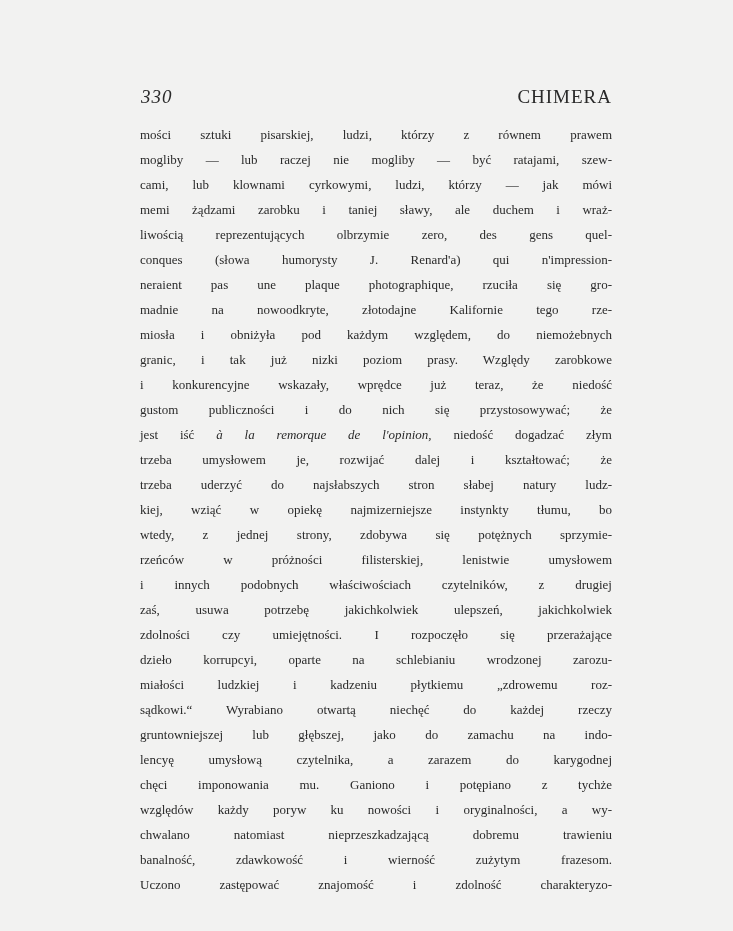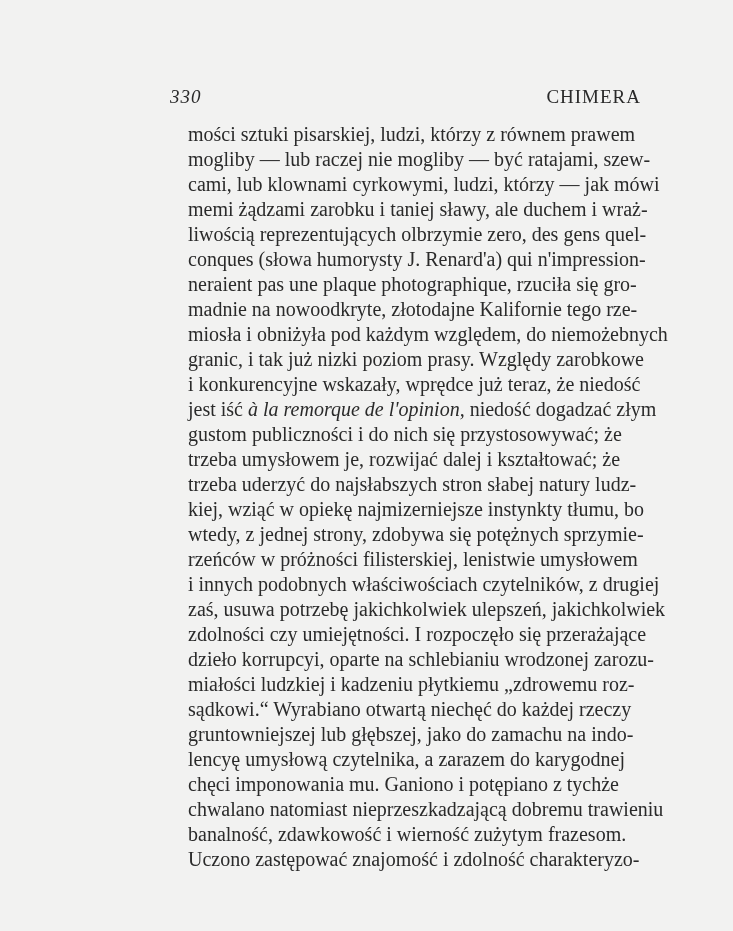--- a/index.html
+++ b/index.html
@@ -9,47 +9,45 @@
     position: relative;
     overflow: hidden;
     font-family: "Liberation Serif", "DejaVu Serif", serif;
     color: #2a2a2a;
   }
   .page-header {
     position: absolute;
     left: 141px; top: 86px;
     width: 471px;
     height: 30px;
-    margin-left: 29px;
   }
   .page-number {
     position: absolute; left: 0; top: 0;
     font-style: italic;
     font-size: 19px;
     letter-spacing: 1px;
   }
   .running-title {
     position: absolute; right: 0; top: 0;
     font-size: 19px;
     letter-spacing: 1px;
   }
   .body-text {
     position: absolute;
     left: 140px; top: 122px;
     width: 472px;
   }
   .line {
     display: block;
-    font-size: 20px;
+    font-size: 13px;
     line-height: 25px;
     height: 25px;
     white-space: nowrap;
     text-align: justify;
     text-align-last: justify;
-    margin-left: 48px;
   }
   .it { font-style: italic; }
 </style>
 </head>
 <body>
 
 <div class="page-header">
   <span class="page-number">330</span>
   <span class="running-title">CHIMERA</span>
 </div>
@@ -59,33 +57,34 @@
   <span class="line">mogliby — lub raczej nie mogliby — być ratajami, szew-</span>
   <span class="line">cami, lub klownami cyrkowymi, ludzi, którzy — jak mówi</span>
   <span class="line">memi żądzami zarobku i taniej sławy, ale duchem i wraż-</span>
   <span class="line">liwością reprezentujących olbrzymie zero, des gens quel-</span>
   <span class="line">conques (słowa humorysty J. Renard'a) qui n'impression-</span>
   <span class="line">neraient pas une plaque photographique, rzuciła się gro-</span>
   <span class="line">madnie na nowoodkryte, złotodajne Kalifornie tego rze-</span>
   <span class="line">miosła i obniżyła pod każdym względem, do niemożebnych</span>
   <span class="line">granic, i tak już nizki poziom prasy. Względy zarobkowe</span>
   <span class="line">i konkurencyjne wskazały, wprędce już teraz, że niedość</span>
+  <span class="line">gustom publiczności i do nich się przystosowywać; że</span>
   <span class="line"><span>jest iść </span><span class="it">à la remorque de l'opinion,</span><span> niedość dogadzać złym</span></span>
-  <span class="line">gustom publiczności i do nich się przystosowywać; że</span>
   <span class="line">trzeba umysłowem je, rozwijać dalej i kształtować; że</span>
   <span class="line">trzeba uderzyć do najsłabszych stron słabej natury ludz-</span>
   <span class="line">kiej, wziąć w opiekę najmizerniejsze instynkty tłumu, bo</span>
   <span class="line">wtedy, z jednej strony, zdobywa się potężnych sprzymie-</span>
   <span class="line">rzeńców w próżności filisterskiej, lenistwie umysłowem</span>
   <span class="line">i innych podobnych właściwościach czytelników, z drugiej</span>
   <span class="line">zaś, usuwa potrzebę jakichkolwiek ulepszeń, jakichkolwiek</span>
   <span class="line">zdolności czy umiejętności. I rozpoczęło się przerażające</span>
   <span class="line">dzieło korrupcyi, oparte na schlebianiu wrodzonej zarozu-</span>
   <span class="line">miałości ludzkiej i kadzeniu płytkiemu „zdrowemu roz-</span>
   <span class="line">sądkowi.“ Wyrabiano otwartą niechęć do każdej rzeczy</span>
   <span class="line">gruntowniejszej lub głębszej, jako do zamachu na indo-</span>
   <span class="line">lencyę umysłową czytelnika, a zarazem do karygodnej</span>
   <span class="line">chęci imponowania mu. Ganiono i potępiano z tychże</span>
+  <span class="line">względów każdy poryw ku nowości i oryginalności, a wy-</span>
   <span class="line">chwalano natomiast nieprzeszkadzającą dobremu trawieniu</span>
   <span class="line">banalność, zdawkowość i wierność zużytym frazesom.</span>
   <span class="line">Uczono zastępować znajomość i zdolność charakteryzo-</span>
 
 </div>
 
 </body></html>

